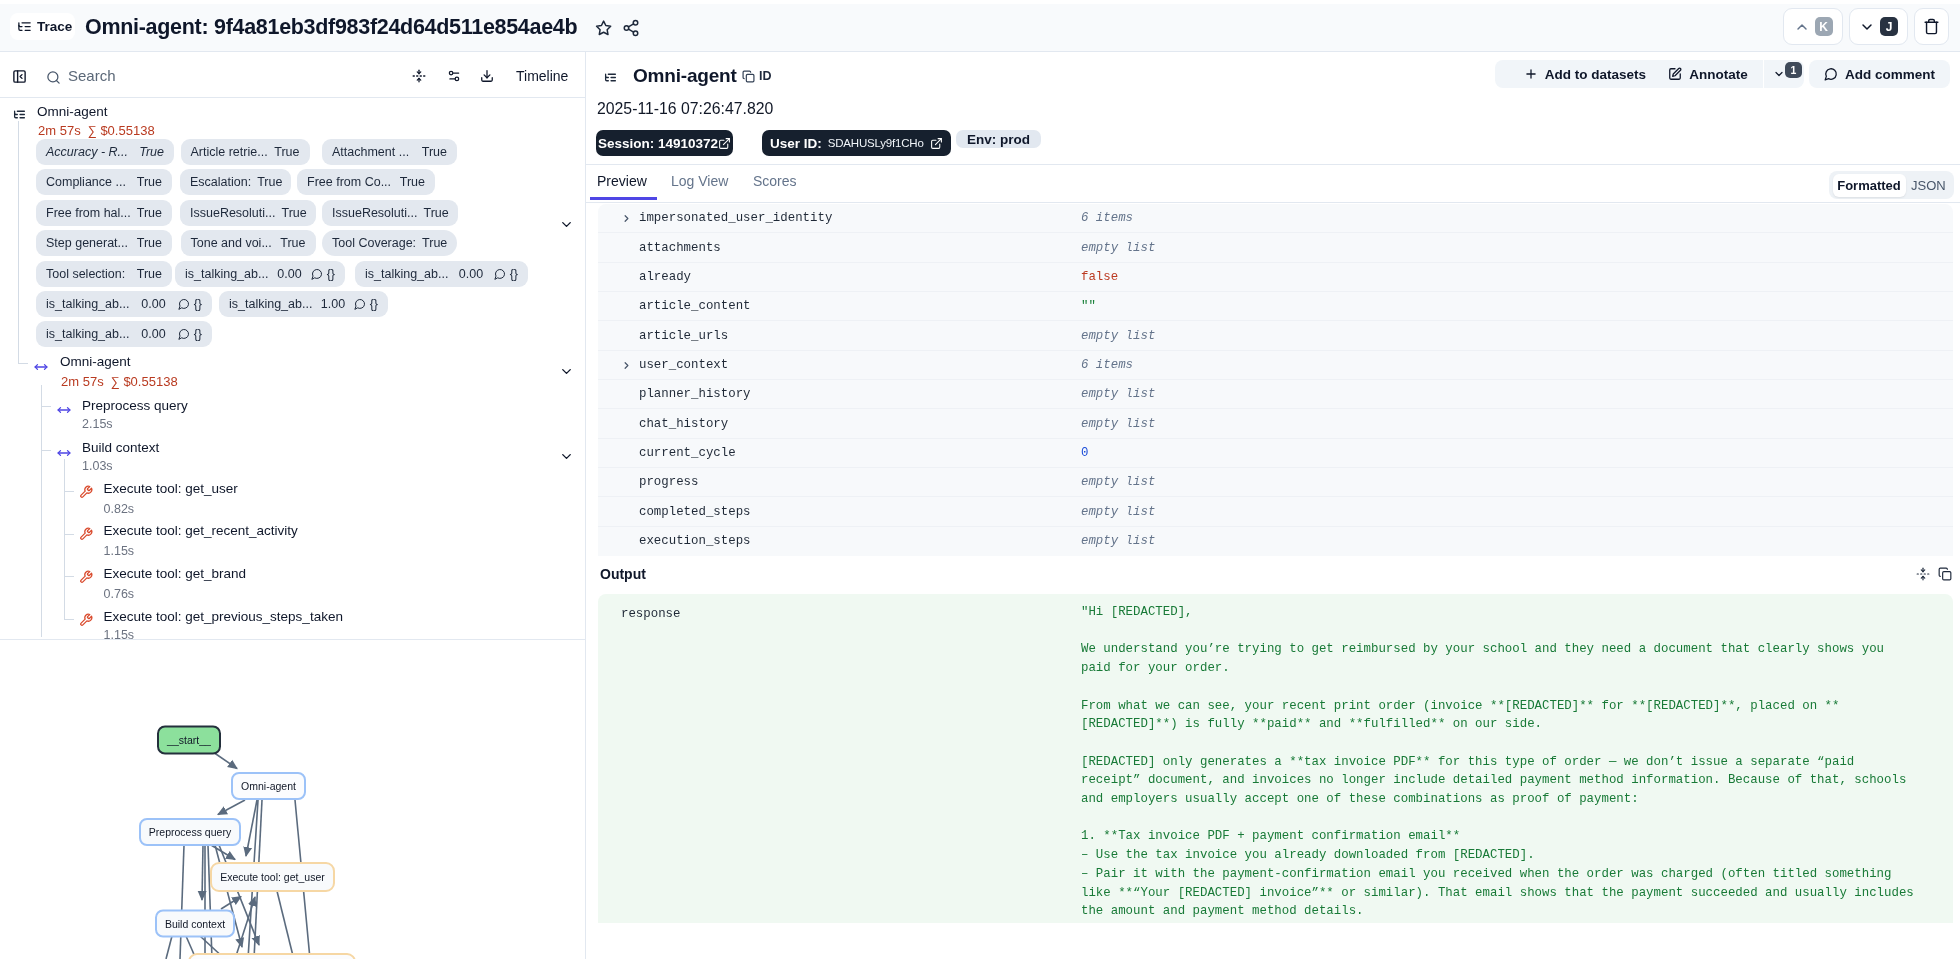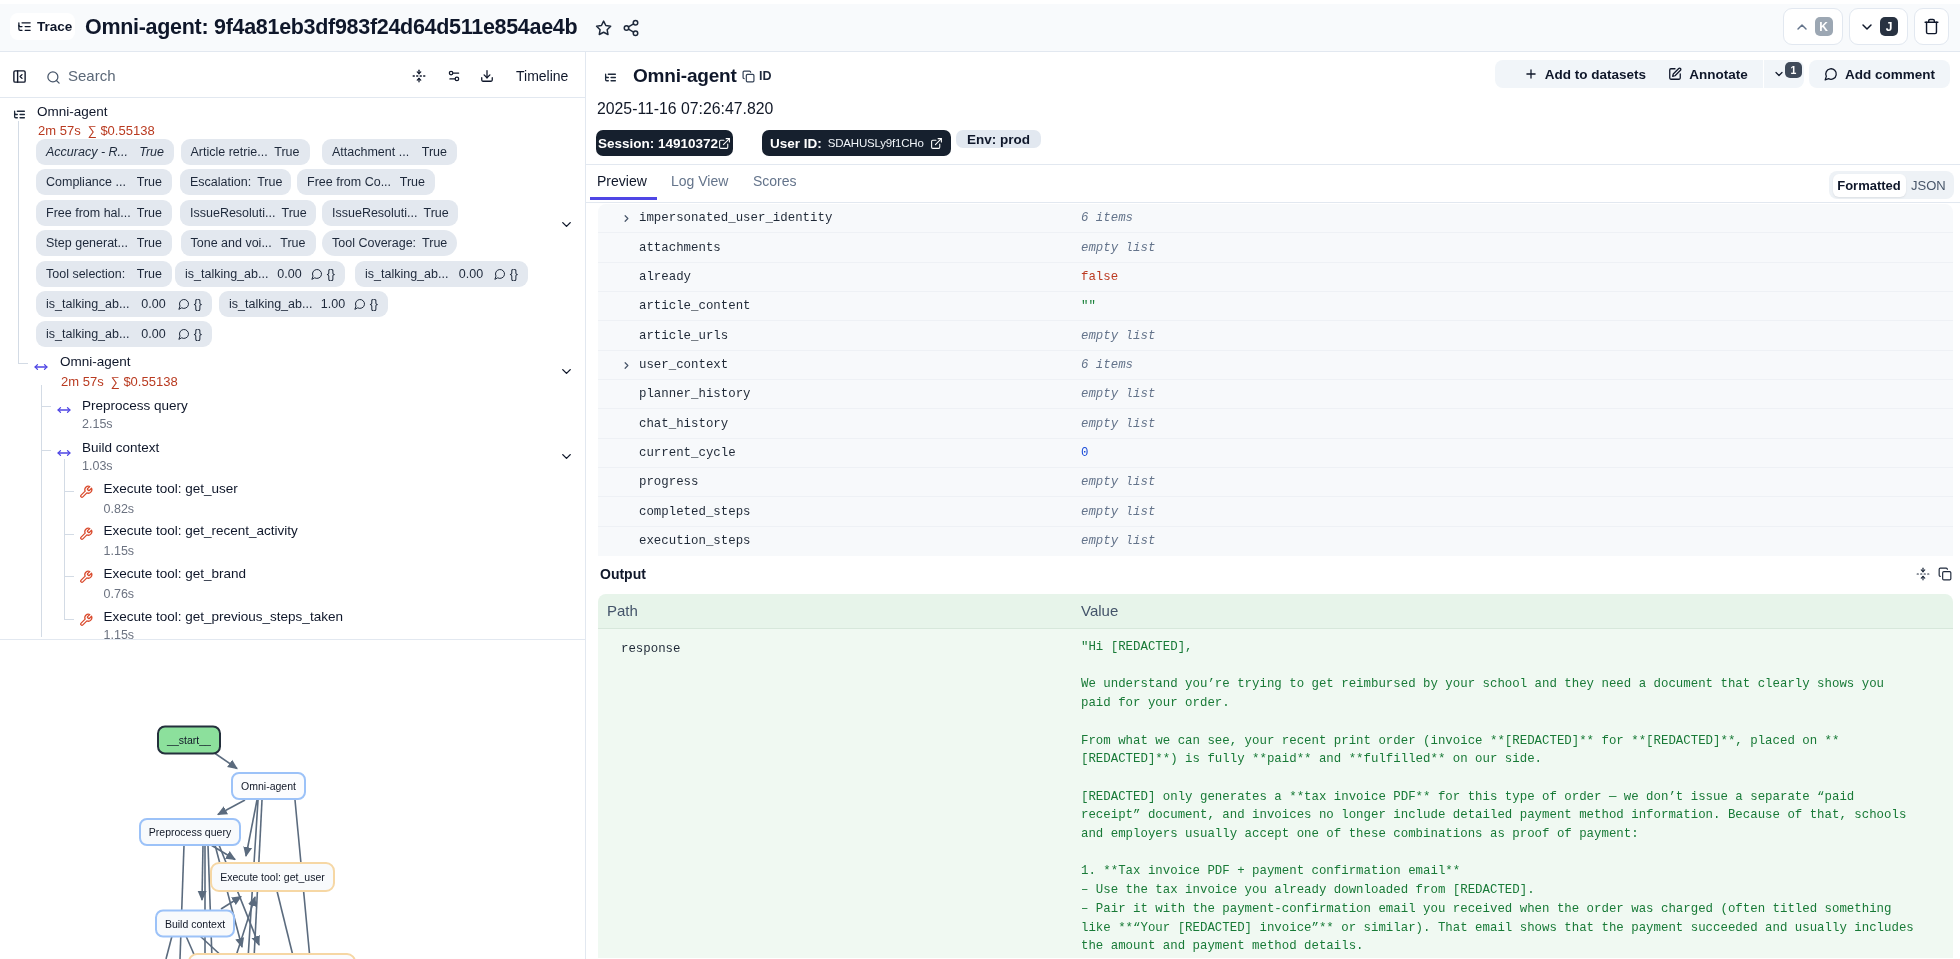--- a/index.html
+++ b/index.html
@@ -455,24 +455,20 @@
     <path d="M16 12h-2"></path>
     <path d="M22 12h-2"></path>
     <path d="m15 19-3-3-3 3"></path>
     <path d="m15 5-3 3-3-3"></path>
   </svg>
 <svg class="abs" style="left:1938px;top:567px;" width="14" height="14" viewBox="0 0 24 24" fill="none" stroke="#1e293b" stroke-width="2" stroke-linecap="round" stroke-linejoin="round">
     <rect width="14" height="14" x="8" y="8" rx="2"></rect>
     <path d="M4 16c-1.1 0-2-.9-2-2V4c0-1.1.9-2 2-2h10c1.1 0 2 .9 2 2"></path>
   </svg>
 <div class="abs" style="left:598px;top:594px;width:1355px;height:365px;border-radius:8px 8px 0 0;overflow:hidden;">
-  <div style="height:35px;background:#e7f4ea;border-bottom:1px solid #d7e7db;position:relative;">
-    <span style="position:absolute;left:9px;top:8px;font-size:15px;color:#44546a;">Path</span>
-    <span style="position:absolute;left:483px;top:8px;font-size:15px;color:#44546a;">Value</span>
-  </div>
   <div style="height:329px;background:#f0f9f2;position:relative;">
     <span style="position:absolute;left:23px;top:13px;font-family:'Liberation Mono',monospace;font-size:12.4px;color:#1f2937;">response</span>
     <div style="position:absolute;left:483px;top:9px;font-family:'Liberation Mono',monospace;font-size:12.4px;line-height:18.7px;color:#187a37;white-space:pre;">"Hi [REDACTED],
 
 We understand you’re trying to get reimbursed by your school and they need a document that clearly shows you
 paid for your order.
 
 From what we can see, your recent print order (invoice **[REDACTED]** for **[REDACTED]**, placed on **
 [REDACTED]**) is fully **paid** and **fulfilled** on our side.
 

